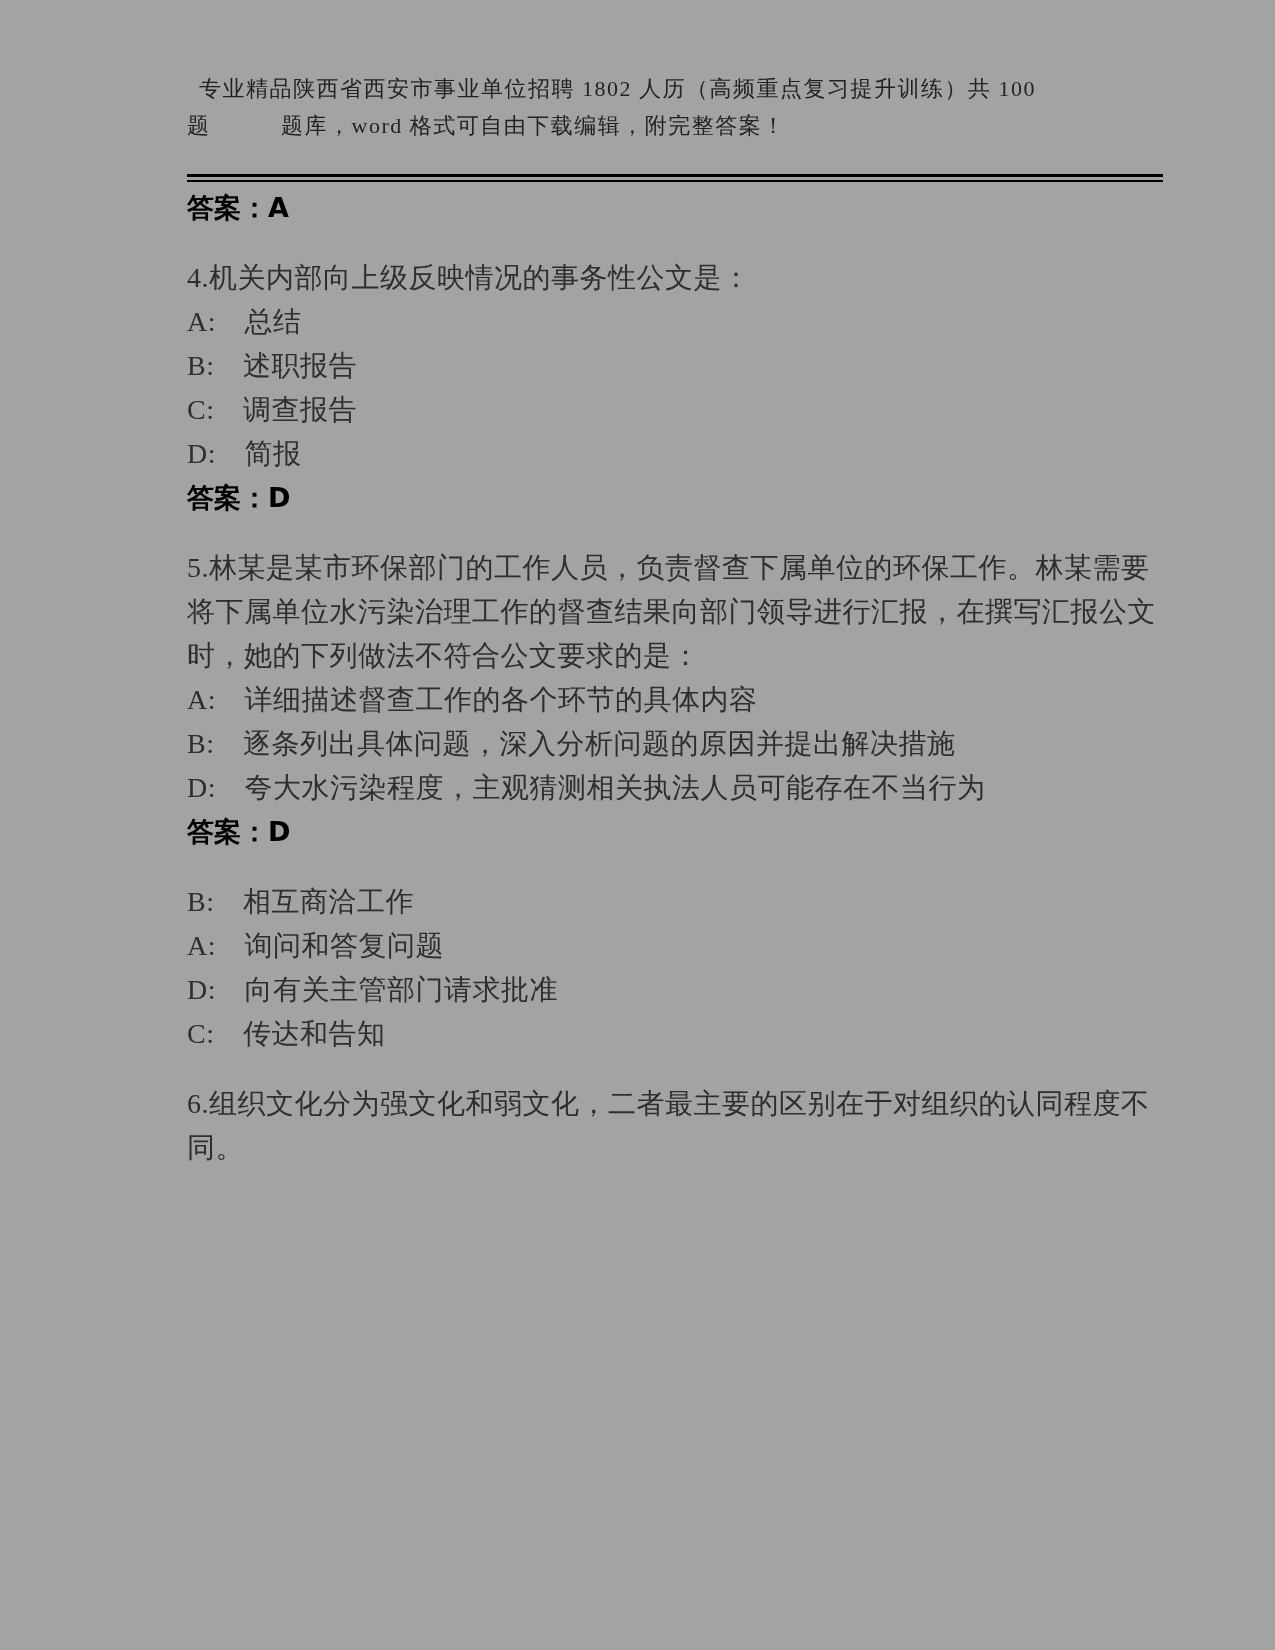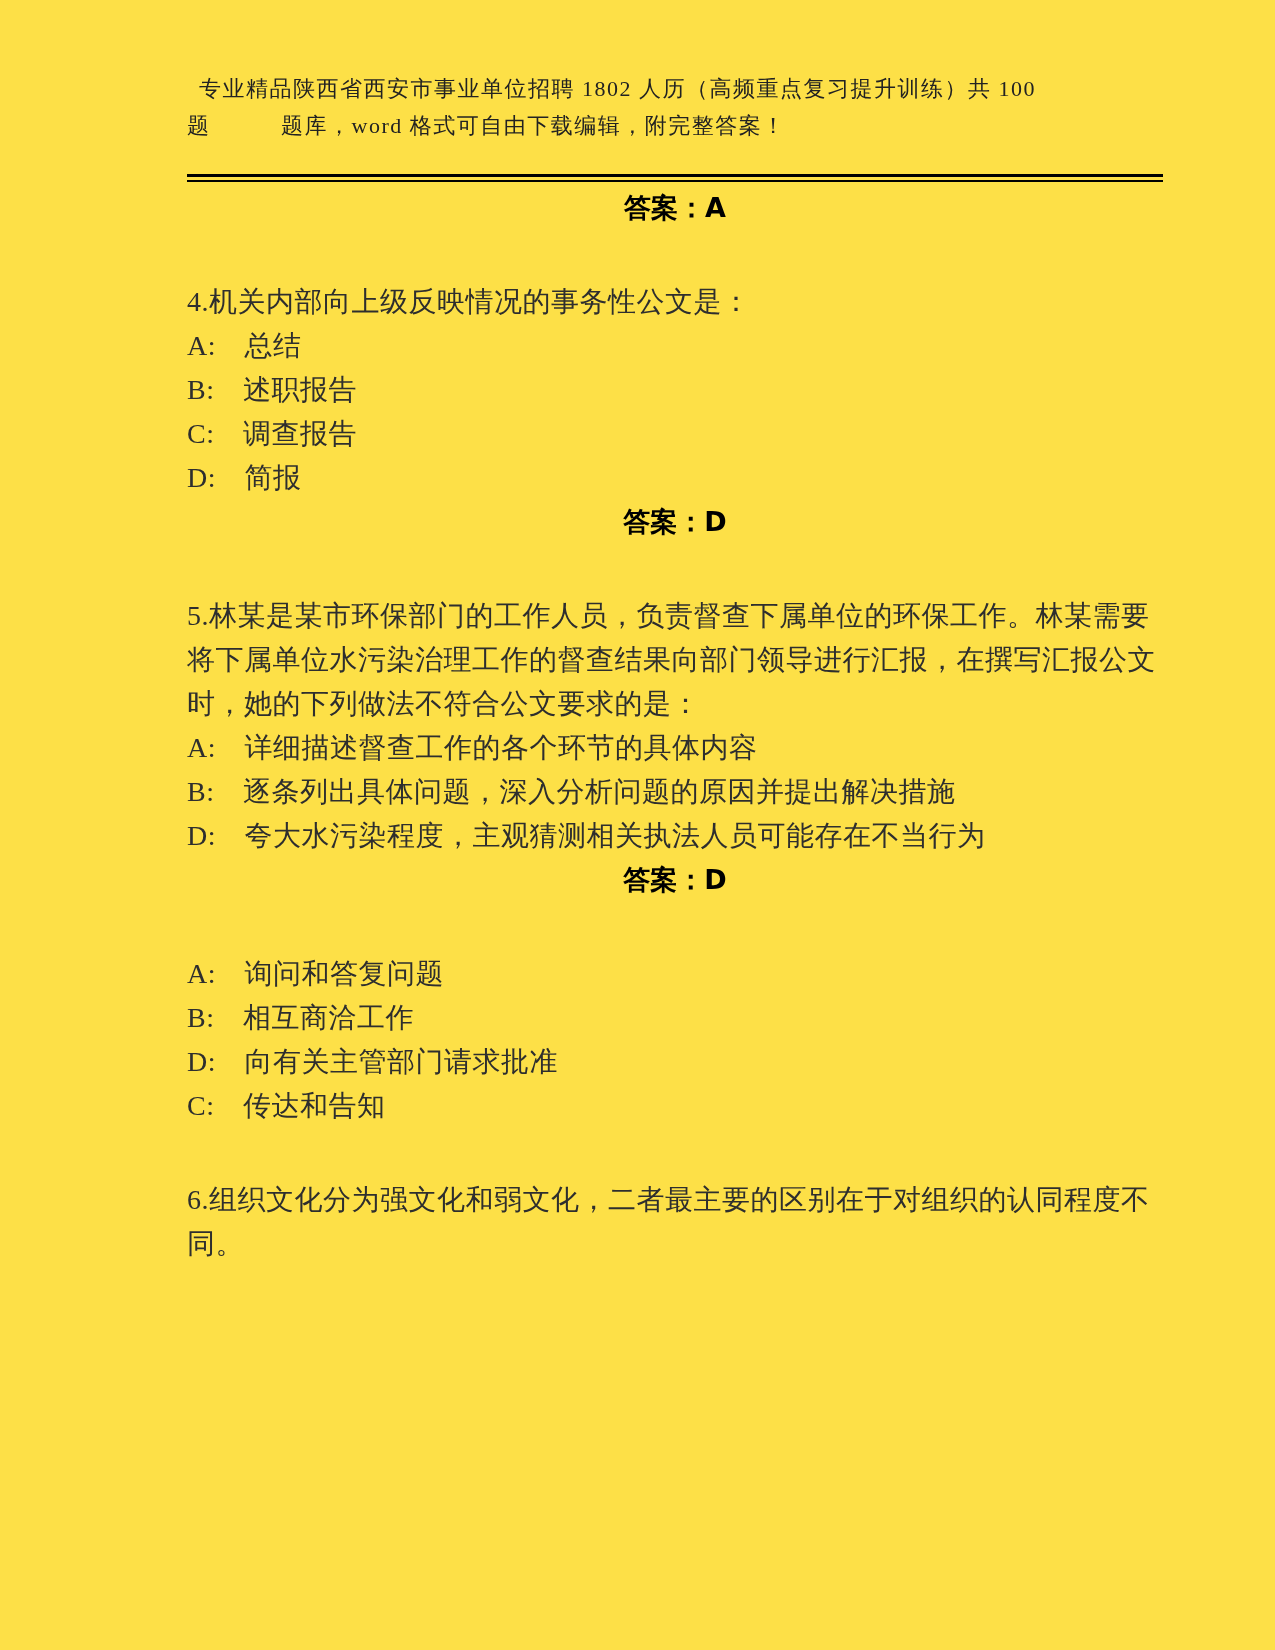--- a/index.html
+++ b/index.html
@@ -4,21 +4,21 @@
 <style>
   html, body {
     margin: 0;
     padding: 0;
     background: #ffffff;
   }
   .page {
     position: relative;
     width: 1275px;
     height: 1650px;
-    background: #fde047;
+    background: #a3a3a3;
     overflow: hidden;
     font-family: "Liberation Serif", serif;
   }
   .content {
     position: absolute;
     left: 187px;
     top: 70px;
     width: 976px;
   }
   .doc-header {
@@ -36,27 +36,26 @@
     border-top: 3px solid #000000;
     border-bottom: 2px solid #000000;
   }
   .answer-line {
     margin: 0;
     font-family: "DejaVu Sans", sans-serif;
     font-weight: bold;
     color: #000000;
     font-size: 27px;
     line-height: 44px;
-    text-align: center;
   }
   .first-answer {
     margin-top: 4px;
   }
   .question-block {
-    margin-top: 50px;
+    margin-top: 26px;
   }
   .q-text, .q-option {
     margin: 0;
     color: #2e2e2e;
     font-size: 28px;
     line-height: 44px;
     letter-spacing: 0.5px;
   }
 </style>
 </head>
@@ -85,22 +84,22 @@
 
     <section class="question-block">
       <p class="q-text">5.林某是某市环保部门的工作人员，负责督查下属单位的环保工作。林某需要将下属单位水污染治理工作的督查结果向部门领导进行汇报，在撰写汇报公文时，她的下列做法不符合公文要求的是：</p>
       <p class="q-option">A:　详细描述督查工作的各个环节的具体内容</p>
       <p class="q-option">B:　逐条列出具体问题，深入分析问题的原因并提出解决措施</p>
       <p class="q-option">D:　夸大水污染程度，主观猜测相关执法人员可能存在不当行为</p>
       <p class="answer-line">答案：D</p>
     </section>
 
     <section class="question-block">
+      <p class="q-option">B:　相互商洽工作</p>
       <p class="q-option">A:　询问和答复问题</p>
-      <p class="q-option">B:　相互商洽工作</p>
       <p class="q-option">D:　向有关主管部门请求批准</p>
       <p class="q-option">C:　传达和告知</p>
     </section>
 
     <section class="question-block">
       <p class="q-text">6.组织文化分为强文化和弱文化，二者最主要的区别在于对组织的认同程度不同。</p>
     </section>
 
   </div>
 </div>

